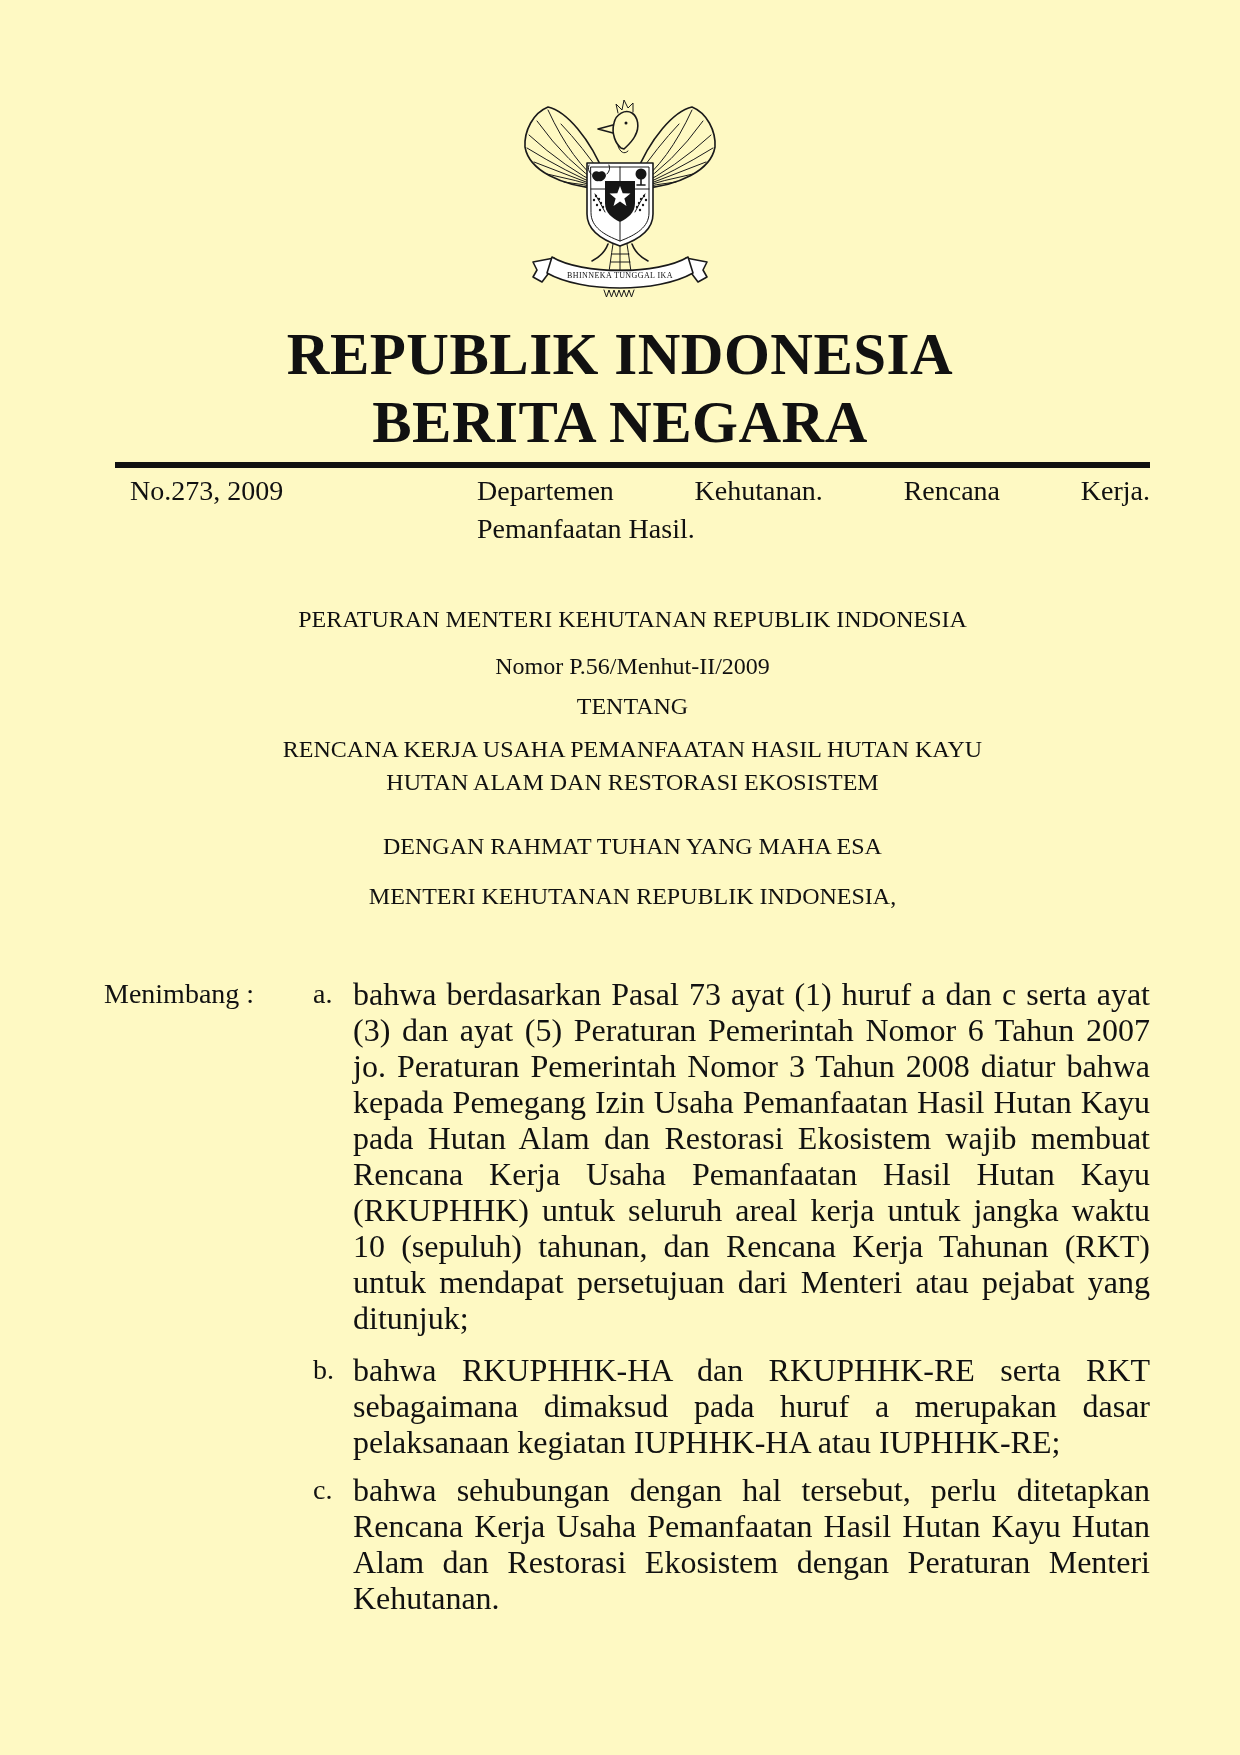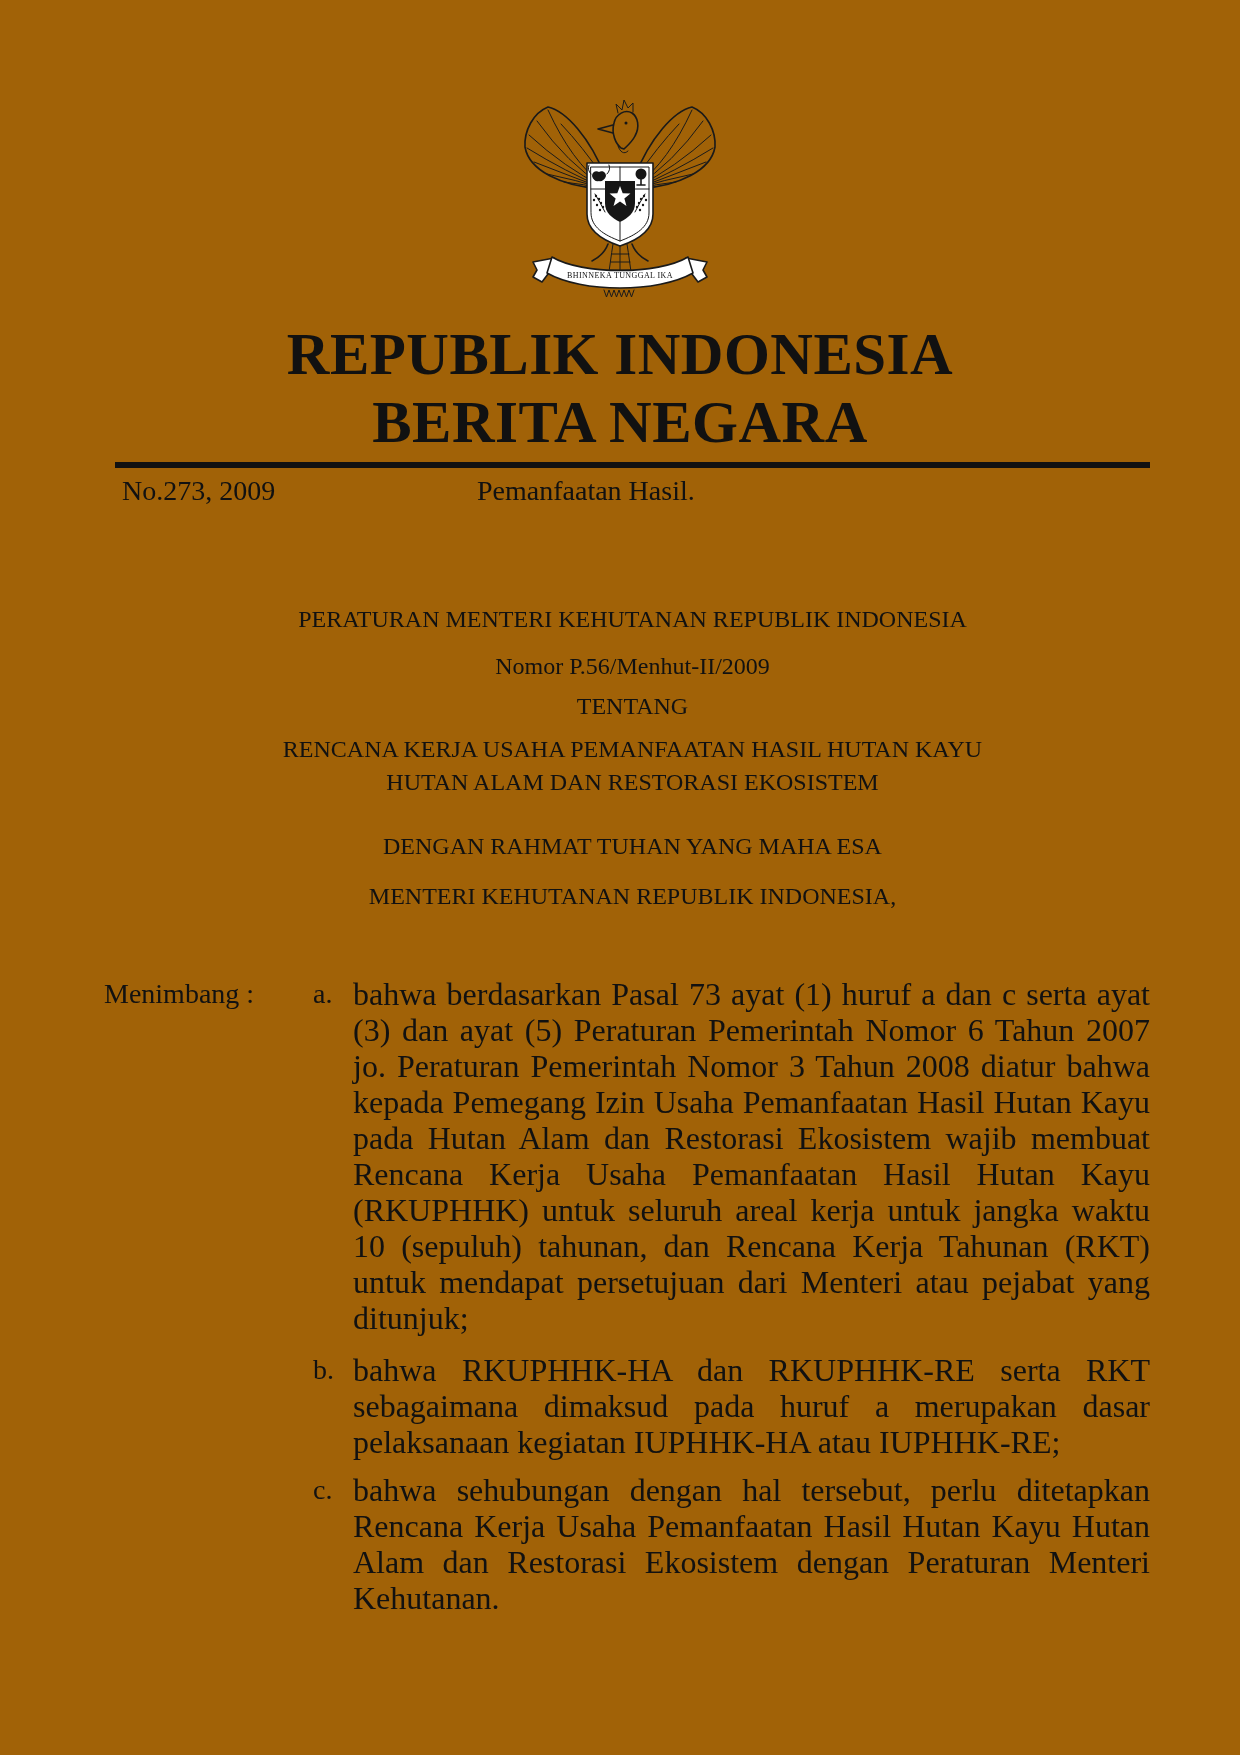--- a/index.html
+++ b/index.html
@@ -1,20 +1,20 @@
 <!DOCTYPE html>
 <html><head>
 <meta charset="utf-8">
 <style>
   * { margin:0; padding:0; box-sizing:border-box; }
   html,body { background:#ffffff; }
   .page {
     position:relative;
     width:1240px; height:1755px;
-    background:#a16207;
+    background:#fef9c3;
     color:#111111;
     font-family:"Liberation Serif","DejaVu Serif",serif;
     overflow:hidden;
   }
   .abs { position:absolute; }
 
   
   .emblem { left:520px; top:84px; width:200px; height:215px; }
 
   
@@ -22,21 +22,21 @@
     left:0; top:320px; width:1240px;
     text-align:center;
     font-weight:bold;
     font-size:59px; line-height:68px;
     letter-spacing:0.5px;
     white-space:nowrap;
   }
   .rule { left:115px; top:462px; width:1035px; height:6px; background:#111; }
 
   
-  .issue-number { left:122px; top:472px; font-size:28px; line-height:38px; white-space:nowrap; }
+  .issue-number { left:130px; top:472px; font-size:28px; line-height:38px; white-space:nowrap; }
   .issue-subject { left:477px; top:472px; width:673px; font-size:28px; line-height:38px; }
   .just-all { text-align:justify; text-align-last:justify; }
 
   
   .hline {
     left:115px; width:1035px;
     text-align:center;
     font-size:24px; line-height:36px;
     white-space:nowrap;
   }
@@ -154,20 +154,21 @@
 
   <div class="abs masthead">
     <div>REPUBLIK INDONESIA</div>
     <div>BERITA NEGARA</div>
   </div>
 
   <div class="abs rule"></div>
 
   <div class="abs issue-number">No.273, 2009</div>
   <div class="abs issue-subject">
+    <div class="just-all">Departemen Kehutanan. Rencana Kerja.</div>
     <div>Pemanfaatan Hasil.</div>
   </div>
 
   <div class="abs hline" style="top:601px">PERATURAN MENTERI KEHUTANAN REPUBLIK INDONESIA</div>
   <div class="abs hline" style="top:648px">Nomor P.56/Menhut-II/2009</div>
   <div class="abs hline" style="top:688px">TENTANG</div>
   <div class="abs hline" style="top:764px">HUTAN ALAM DAN RESTORASI EKOSISTEM</div>
   <div class="abs hline" style="top:731px">RENCANA KERJA USAHA PEMANFAATAN HASIL HUTAN KAYU</div>
   <div class="abs hline" style="top:828px">DENGAN RAHMAT TUHAN YANG MAHA ESA</div>
   <div class="abs hline" style="top:878px">MENTERI KEHUTANAN REPUBLIK INDONESIA,</div>

